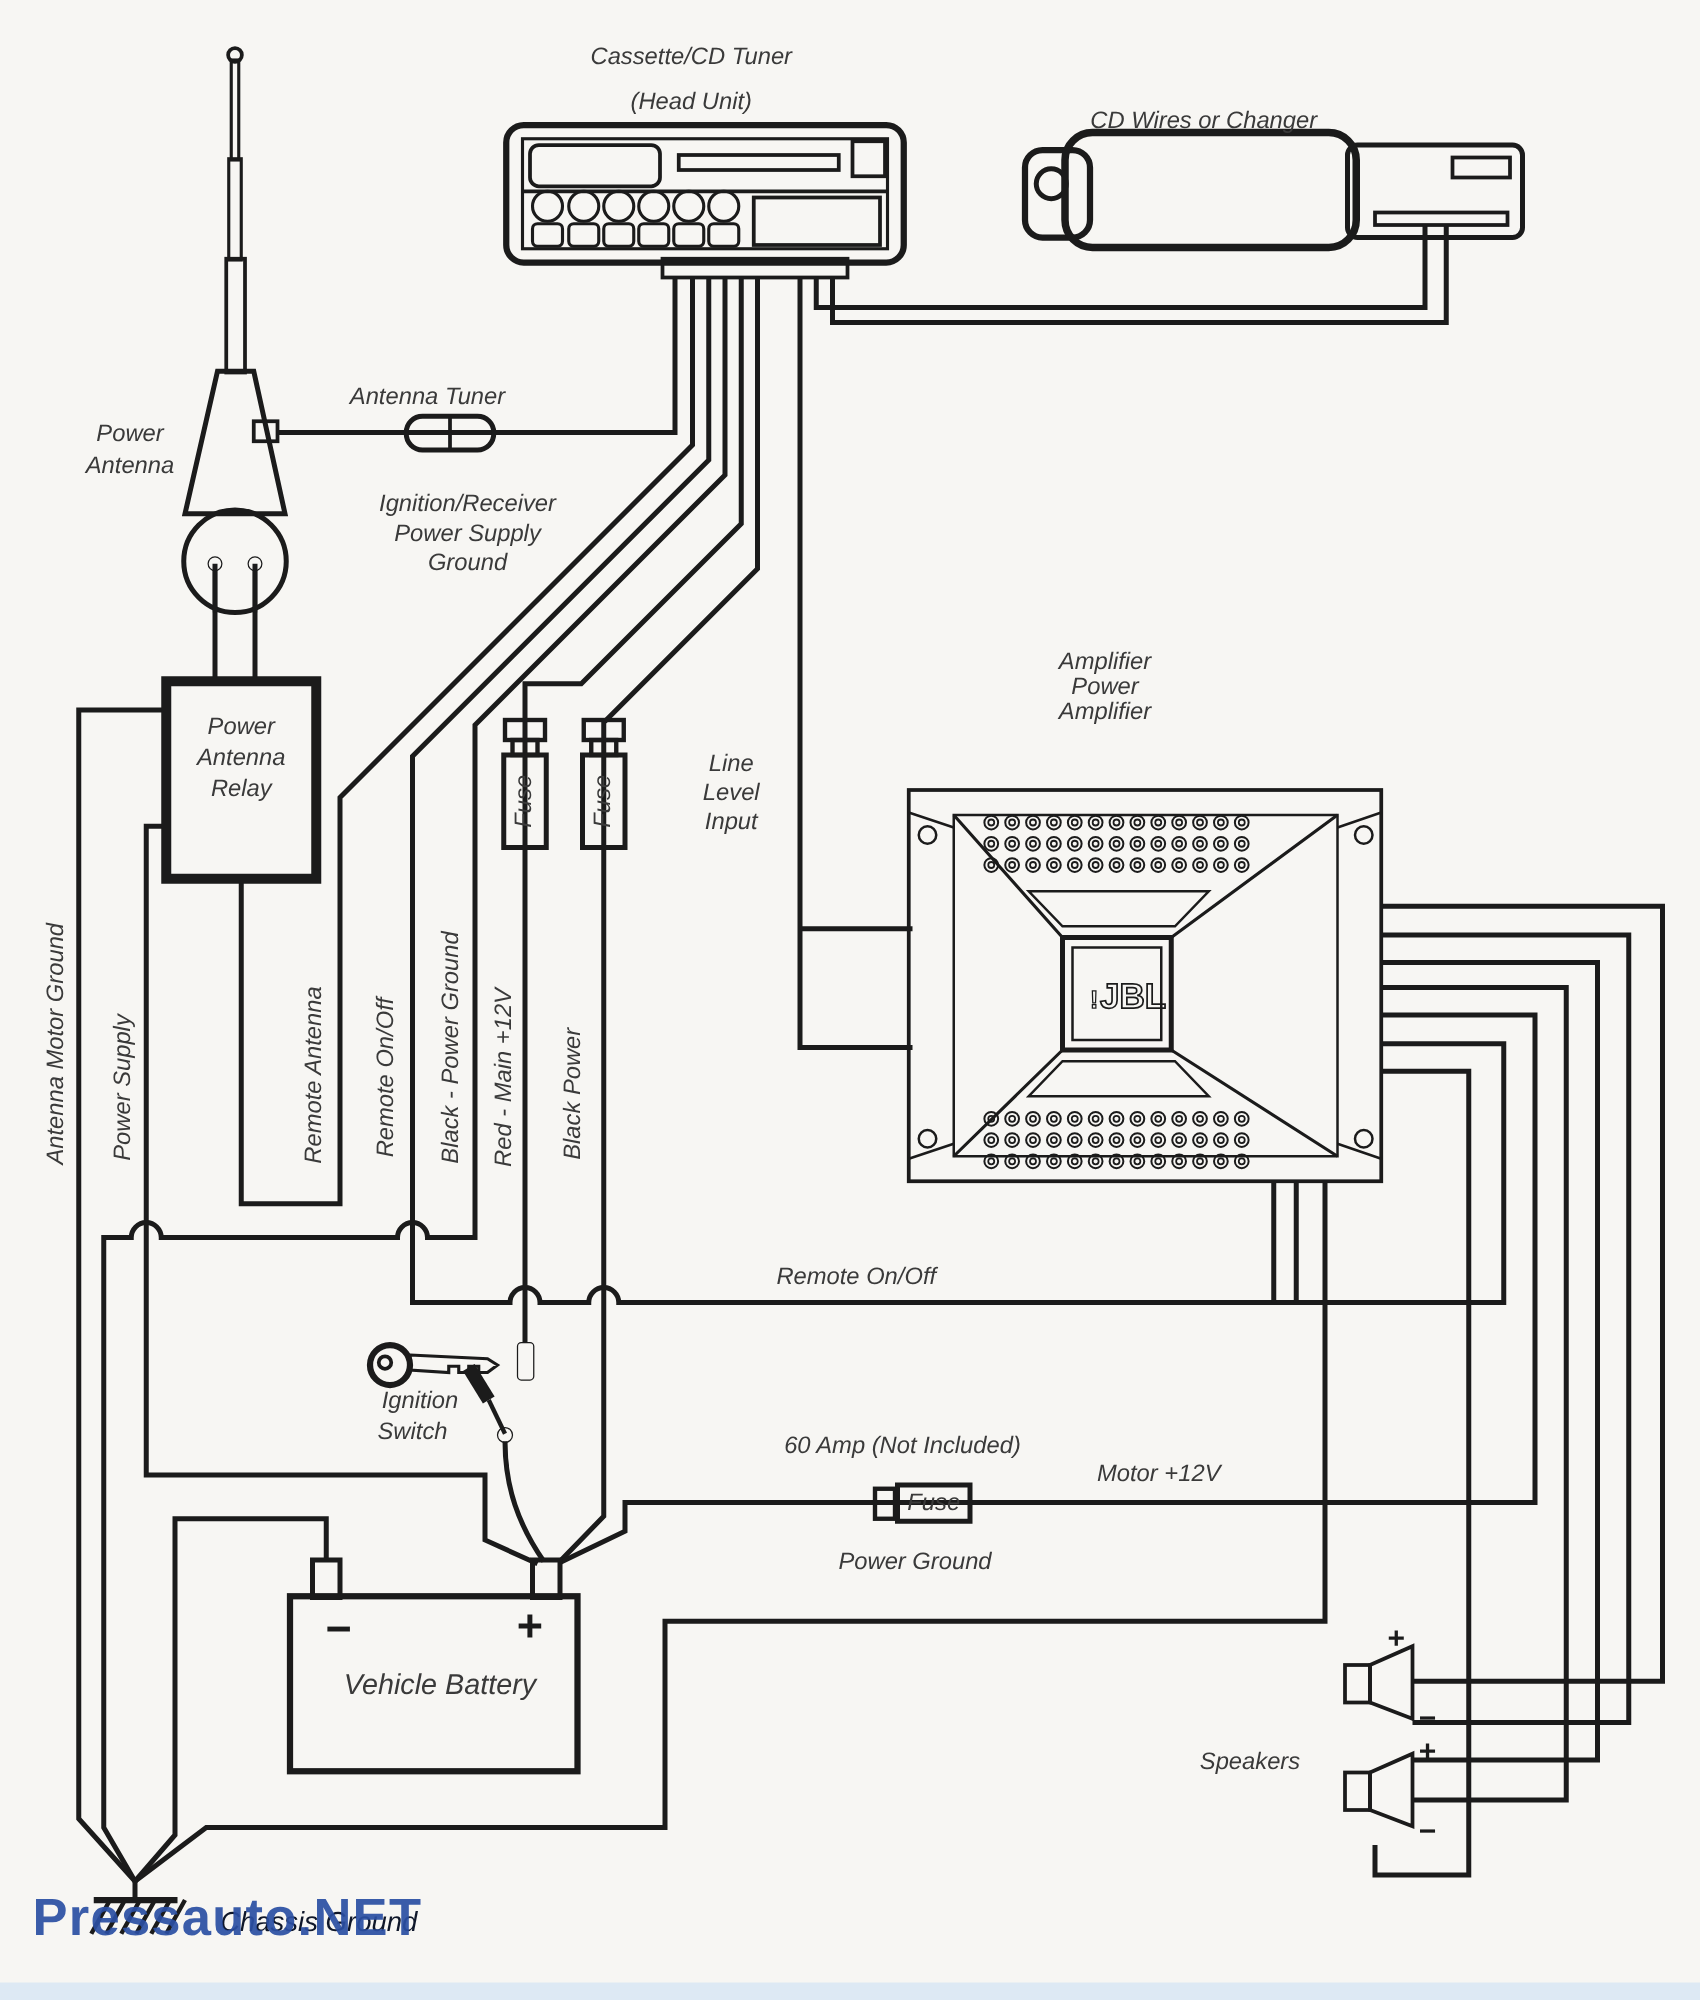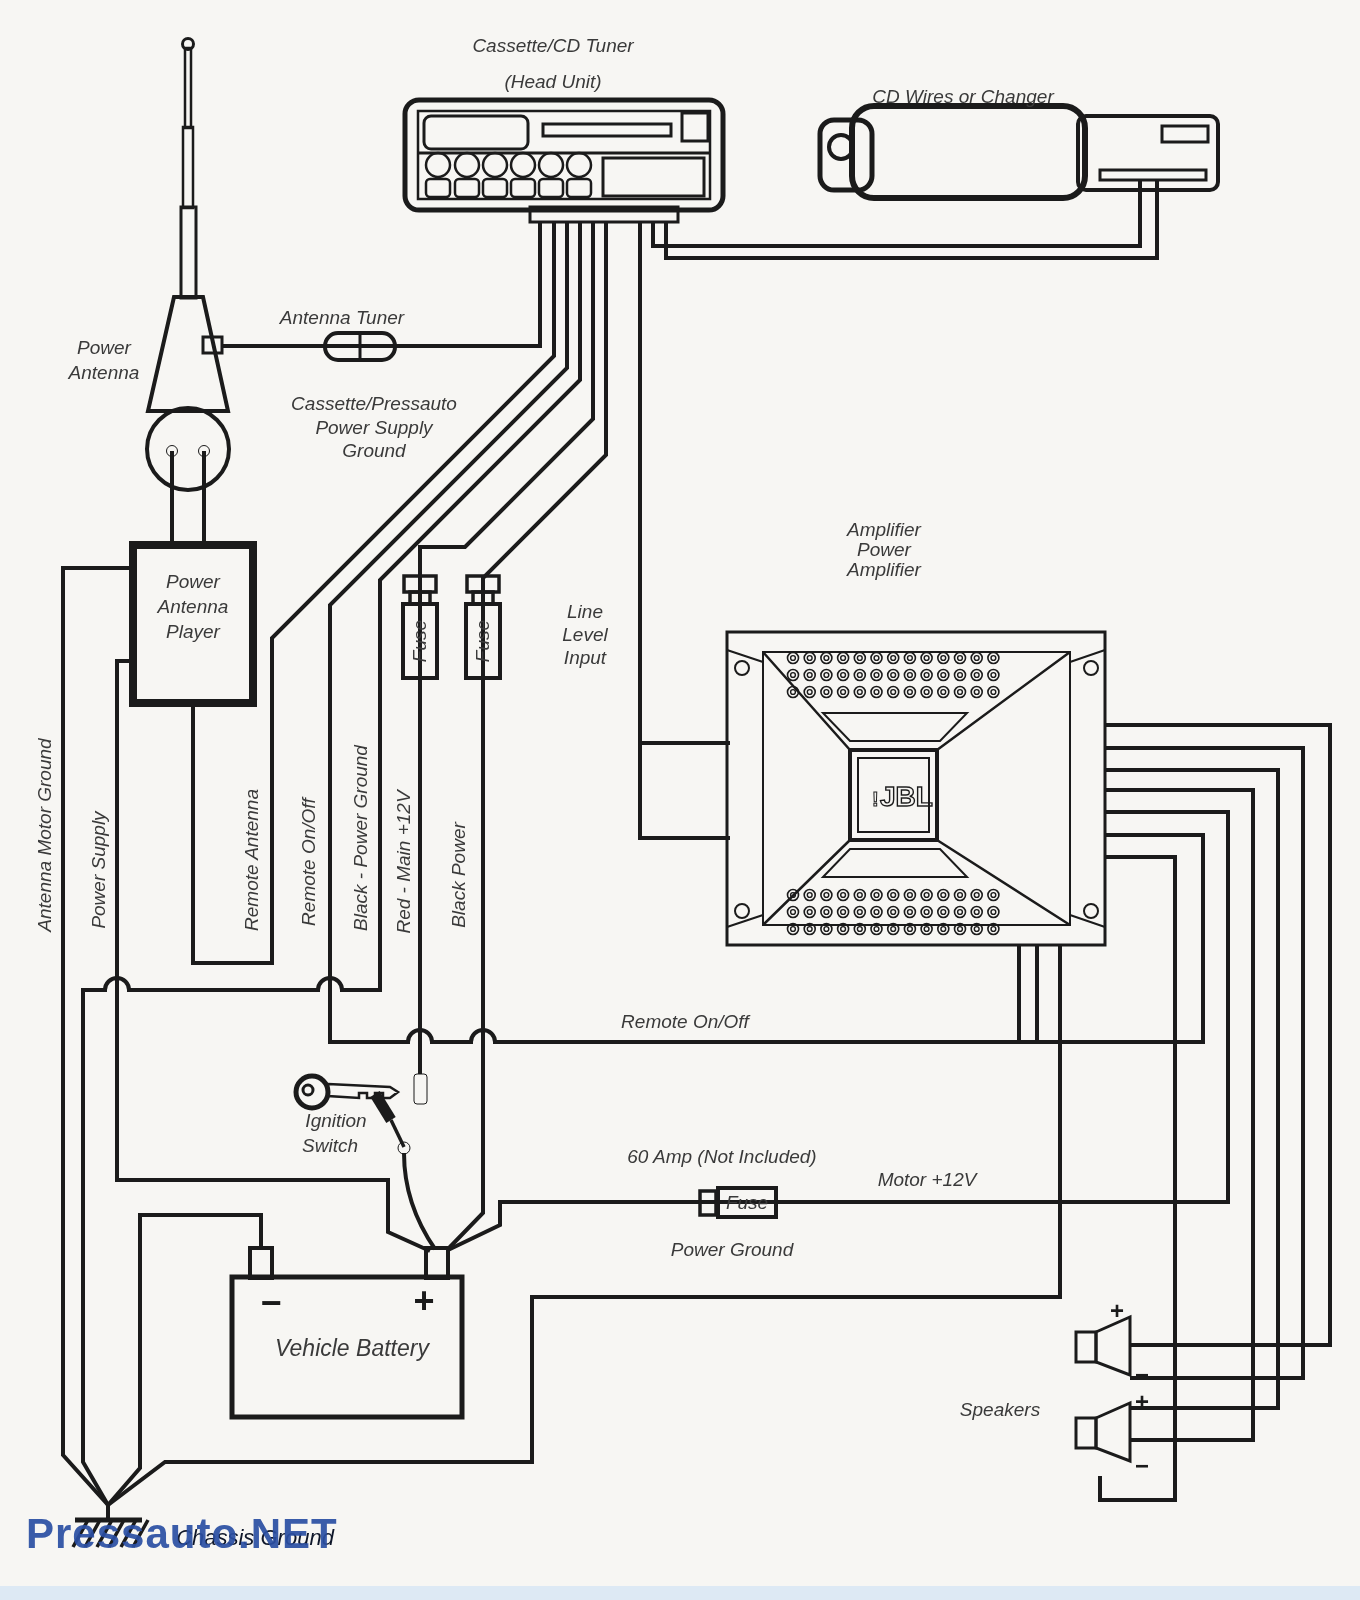--- a/index.html
+++ b/index.html
@@ -346,26 +346,26 @@
     <path d="M88,1520 l-15,27 M100,1520 l-15,27 M112,1520 l-15,27 M124,1520 l-15,27 M136,1520 l-15,27 M148,1520 l-15,27" stroke-width="3.5"></path>
   </g>
 </svg>
 
 <div class="lbl" style="left:553px;top:46px">Cassette/CD Tuner</div>
 <div class="lbl" style="left:553px;top:82px">(Head Unit)</div>
 <div class="lbl" style="left:963px;top:97px">CD Wires or Changer</div>
 <div class="lbl" style="left:104px;top:348px">Power</div>
 <div class="lbl" style="left:104px;top:373px">Antenna</div>
 <div class="lbl" style="left:342px;top:318px">Antenna Tuner</div>
-<div class="lbl" style="left:374px;top:404px">Cassette/Pressauto</div>
+<div class="lbl" style="left:374px;top:404px">Ignition/Receiver</div>
 <div class="lbl" style="left:374px;top:428px">Power Supply</div>
 <div class="lbl" style="left:374px;top:451px">Ground</div>
 <div class="lbl" style="left:193px;top:582px">Power</div>
 <div class="lbl" style="left:193px;top:607px">Antenna</div>
-<div class="lbl" style="left:193px;top:632px">Player</div>
+<div class="lbl" style="left:193px;top:632px">Relay</div>
 <div class="lbl" style="left:585px;top:612px">Line</div>
 <div class="lbl" style="left:585px;top:635px">Level</div>
 <div class="lbl" style="left:585px;top:658px">Input</div>
 <div class="lbl" style="left:884px;top:530px">Amplifier</div>
 <div class="lbl" style="left:884px;top:550px">Power</div>
 <div class="lbl" style="left:884px;top:570px">Amplifier</div>
 
 <div class="vlbl" style="left:45px;top:835px">Antenna Motor Ground</div>
 <div class="vlbl" style="left:99px;top:870px">Power Supply</div>
 <div class="vlbl" style="left:252px;top:860px">Remote Antenna</div>

